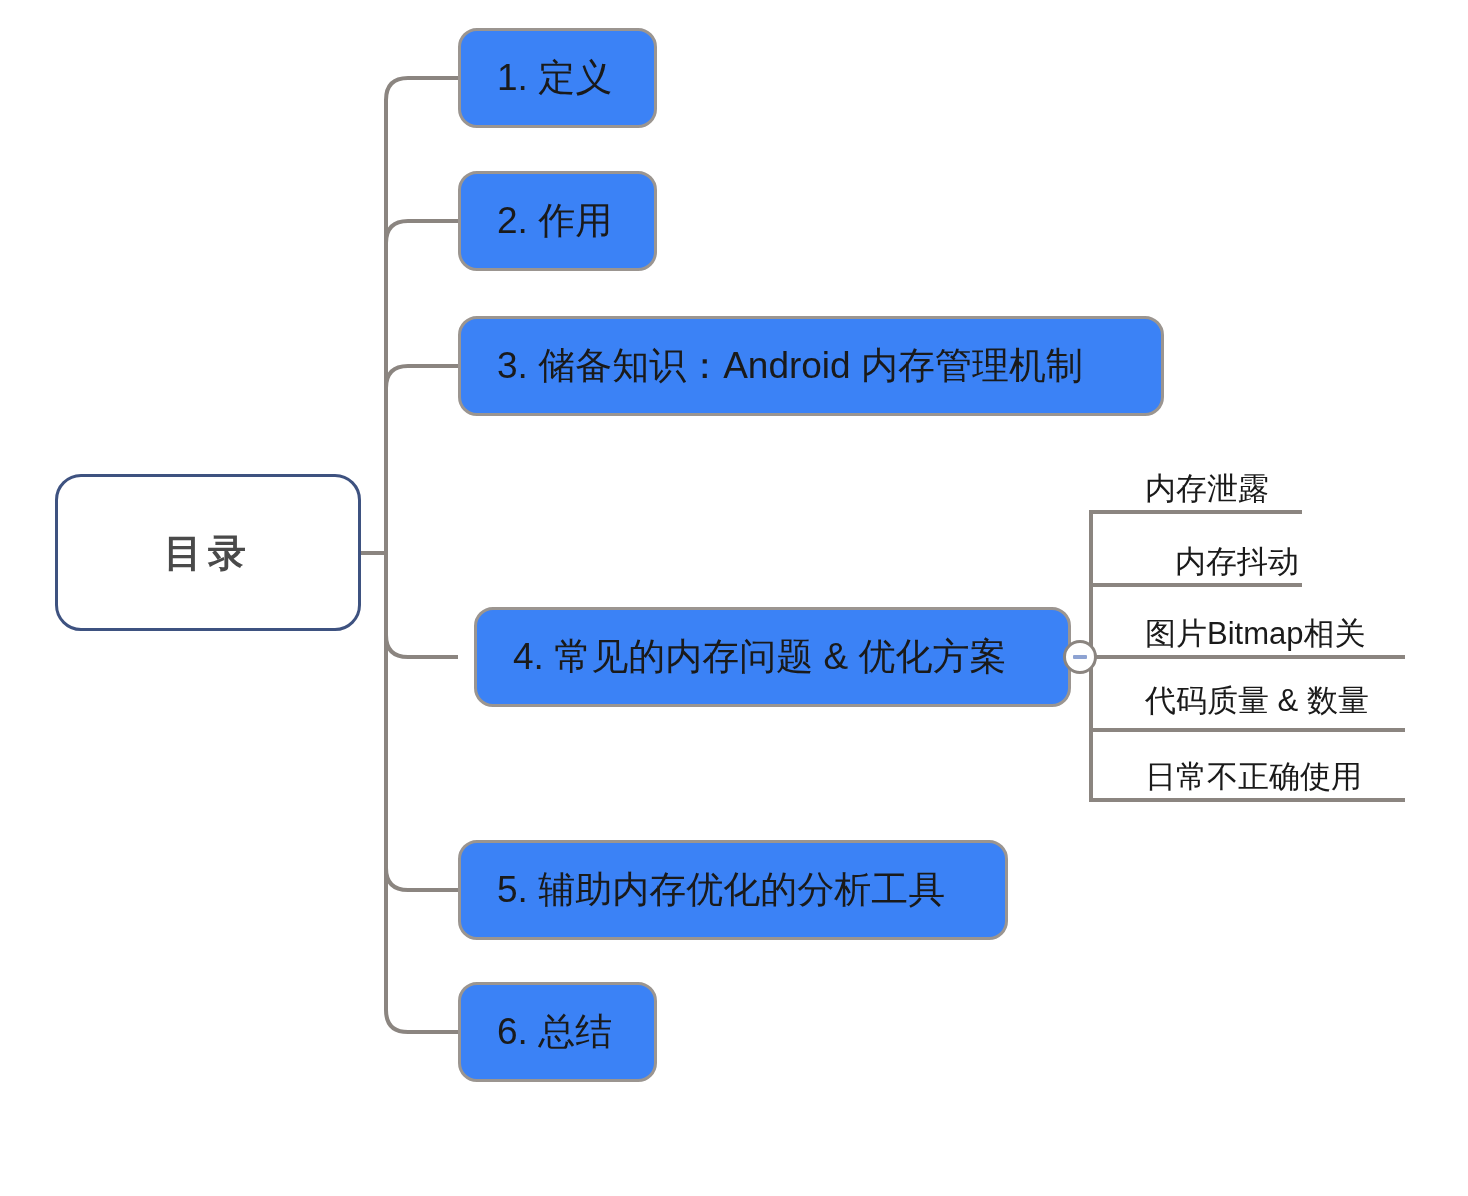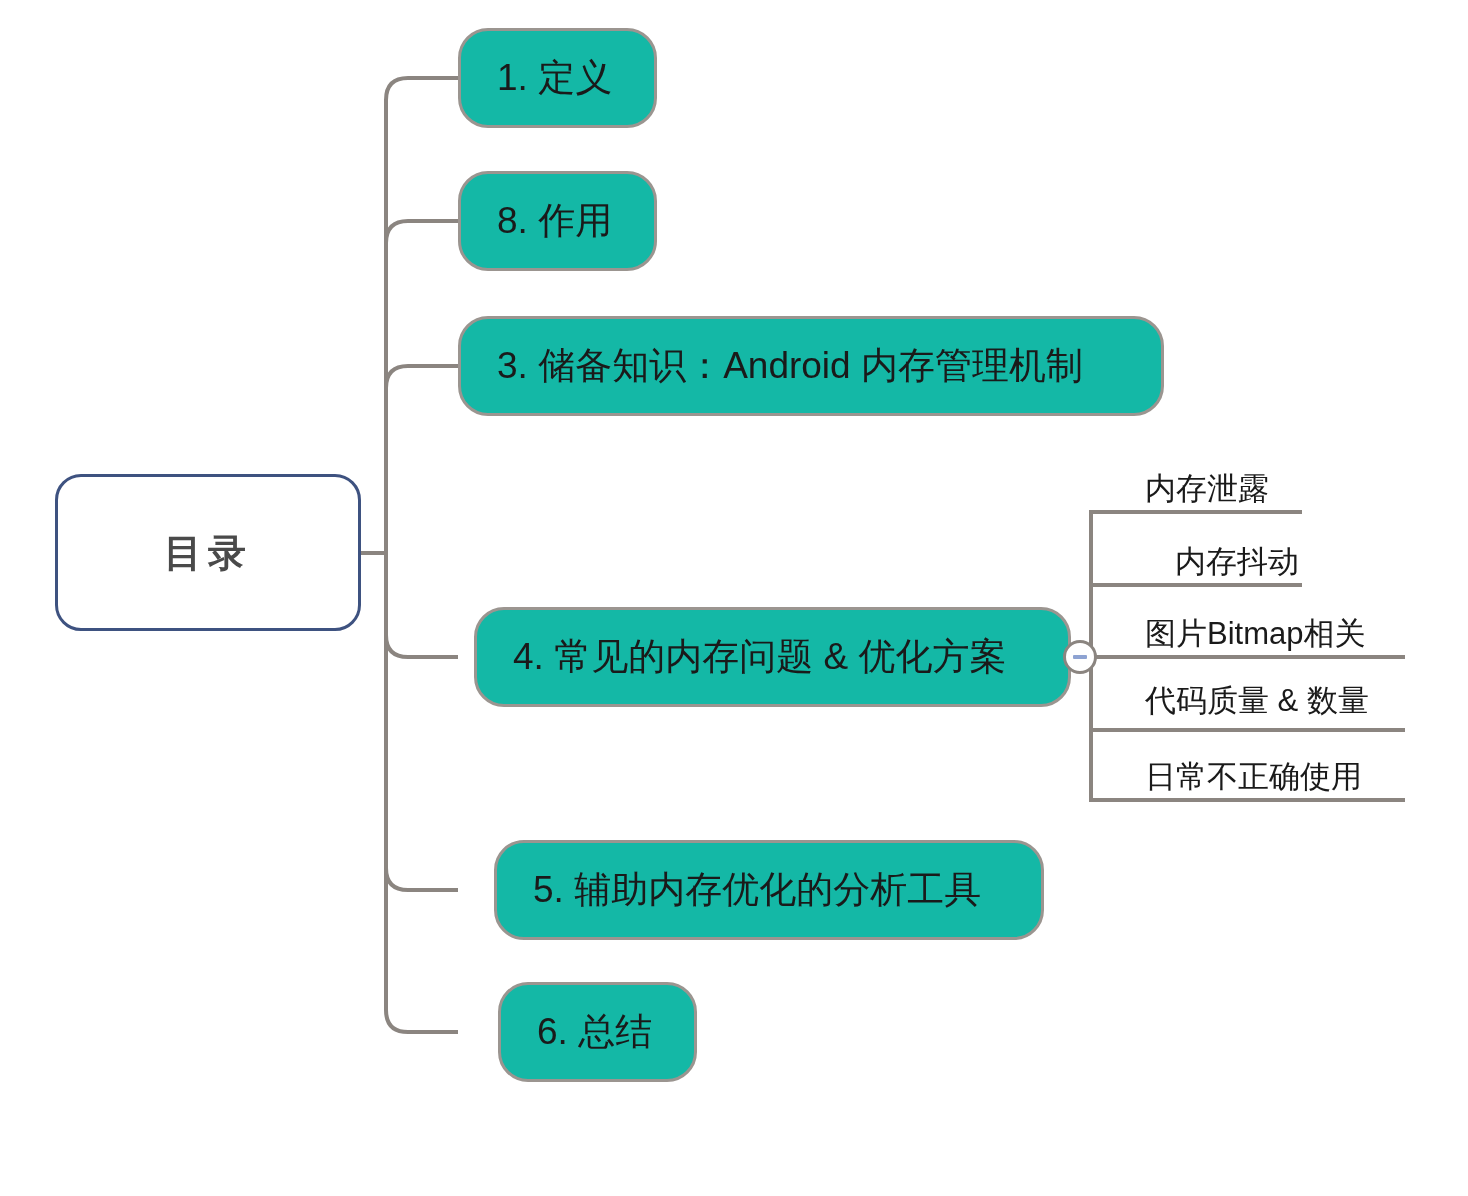--- a/index.html
+++ b/index.html
@@ -47,22 +47,22 @@
     color: #4a4a4a;
     letter-spacing: 6px;
     line-height: 1;
   }
 
   
   .branch-node {
     position: absolute;
     box-sizing: border-box;
     border: 3px solid #9b9590;
-    border-radius: 30px;
-    background: #14b8a6;
+    border-radius: 19px;
+    background: #3b82f6;
     display: flex;
     align-items: center;
   }
   .branch-label {
     font-size: 37px;
     color: #1a1a1a;
     padding-left: 36px;
     white-space: nowrap;
     line-height: 1.1;
   }
@@ -149,40 +149,40 @@
 
   <div class="root-node">
     <span class="root-label">目录</span>
   </div>
 
   <div class="branch-node" style="left:458px; top:28px; width:199px; height:100px;">
     <span class="branch-label">1. 定义</span>
   </div>
 
   <div class="branch-node" style="left:458px; top:171px; width:199px; height:100px;">
-    <span class="branch-label">8. 作用</span>
+    <span class="branch-label">2. 作用</span>
   </div>
 
   <div class="branch-node" style="left:458px; top:316px; width:706px; height:100px;">
     <span class="branch-label">3. 储备知识：Android 内存管理机制</span>
   </div>
 
   <div class="branch-node" style="left:474px; top:607px; width:597px; height:100px;">
     <span class="branch-label">4. 常见的内存问题 &amp; 优化方案</span>
   </div>
 
   <div class="collapse-toggle" style="left:1063px; top:640px;">
     <span class="minus"></span>
   </div>
 
-  <div class="branch-node" style="left:458px; top:840px; width:550px; height:100px;margin-left:36px;">
+  <div class="branch-node" style="left:458px; top:840px; width:550px; height:100px;">
     <span class="branch-label">5. 辅助内存优化的分析工具</span>
   </div>
 
-  <div class="branch-node" style="left:458px; top:982px; width:199px; height:100px;margin-left:40px;">
+  <div class="branch-node" style="left:458px; top:982px; width:199px; height:100px;">
     <span class="branch-label">6. 总结</span>
   </div>
 
   <div class="leaf-item" style="left:1089px; top:460px; width:213px; height:52px;align-items:flex-end;">
     <span class="leaf-label">内存泄露</span>
   </div>
 
   <div class="leaf-item" style="left:1089px; top:533px; width:213px; height:52px;margin-left:30px;">
     <span class="leaf-label">内存抖动</span>
   </div>

